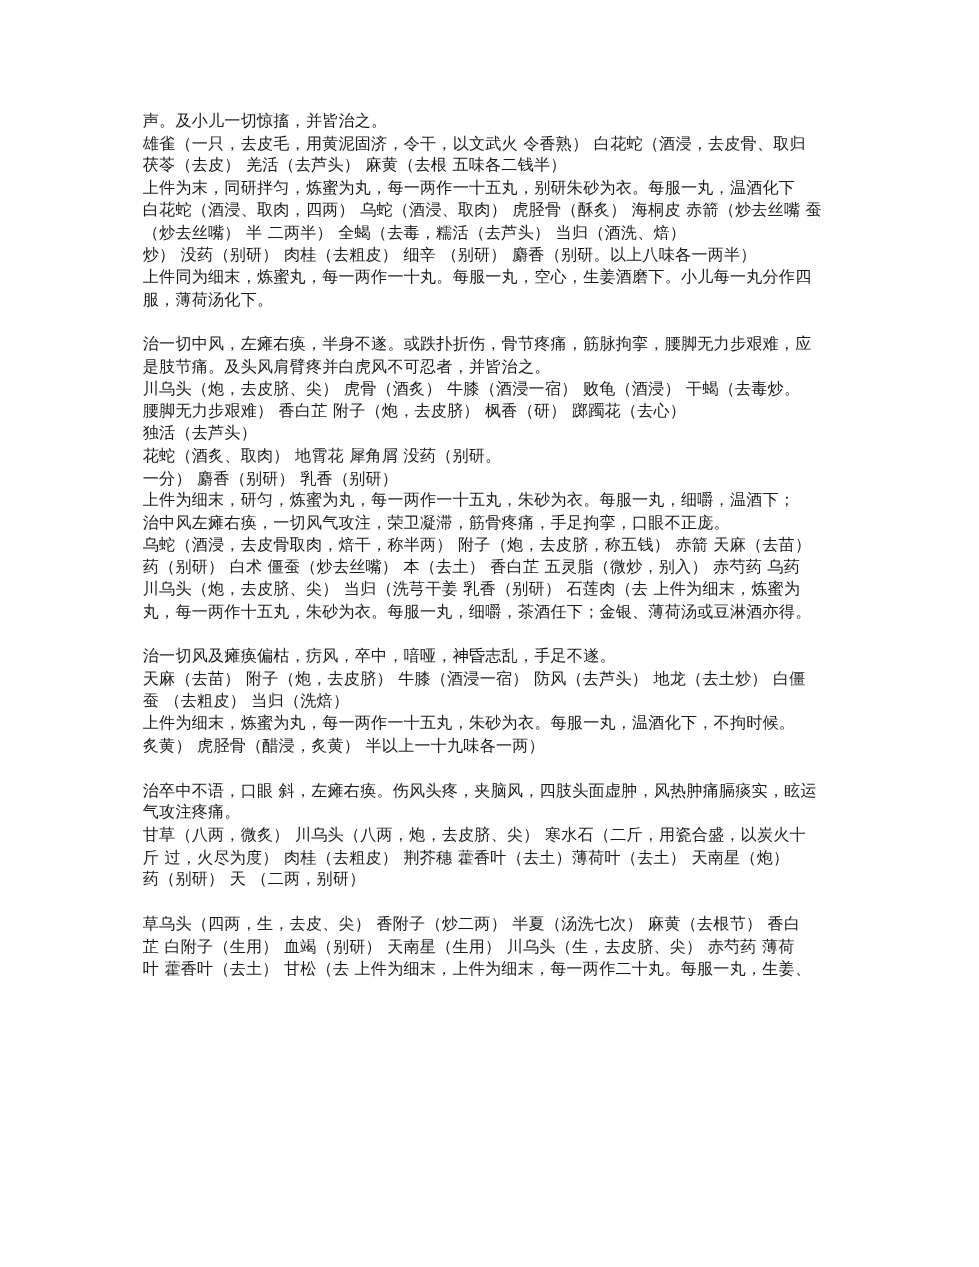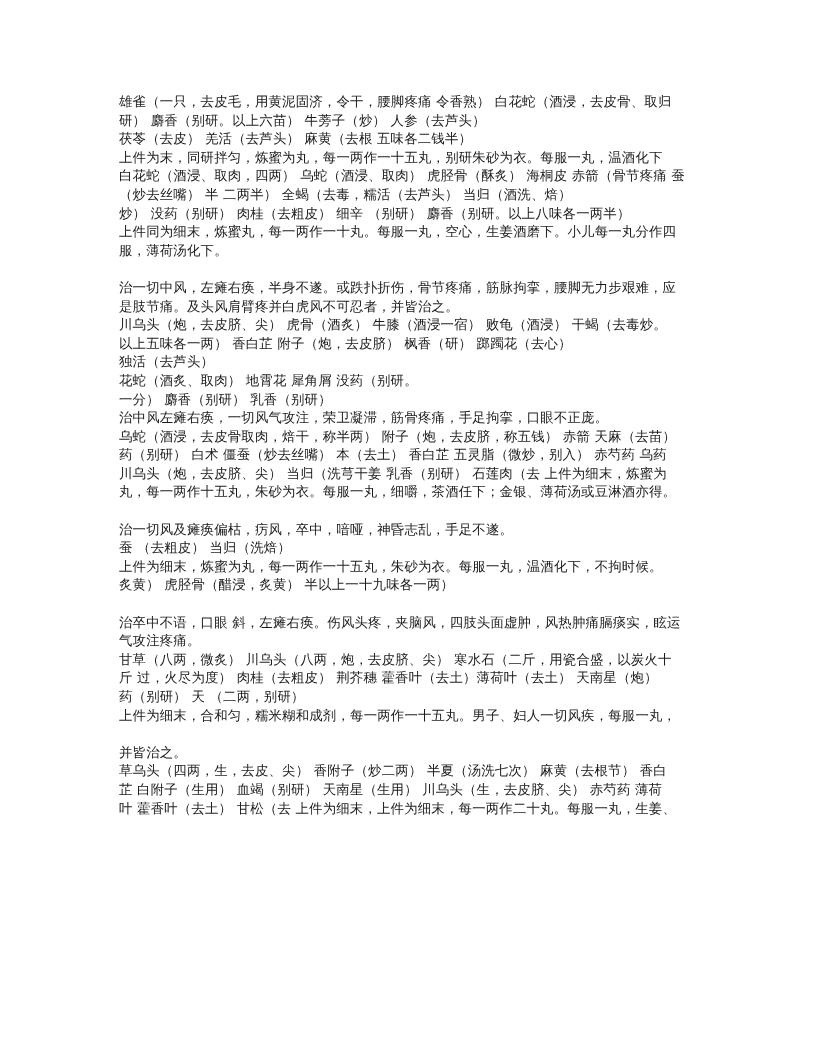--- a/index.html
+++ b/index.html
@@ -15,52 +15,52 @@
     color: #1a1a1a;
     letter-spacing: 0.2px;
   }
   .line { white-space: nowrap; height: 18.6px; }
   .gap { height: 18.6px; }
 </style>
 </head>
 <body>
 
 <div class="page" id="page">
-    <div class="line">雄雀（一只，去皮毛，用黄泥固济，令干，腰脚疼痛 令香熟） 白花蛇（酒浸，去皮骨、取归</div>
-    <div class="line">研） 麝香（别研。以上六苗） 牛蒡子（炒） 人参（去芦头）</div>
+    <div class="line">声。及小儿一切惊搐，并皆治之。</div>
+    <div class="line">雄雀（一只，去皮毛，用黄泥固济，令干，以文武火 令香熟） 白花蛇（酒浸，去皮骨、取归</div>
     <div class="line">茯苓（去皮） 羌活（去芦头） 麻黄（去根 五味各二钱半）</div>
     <div class="line">上件为末，同研拌匀，炼蜜为丸，每一两作一十五丸，别研朱砂为衣。每服一丸，温酒化下</div>
-    <div class="line">白花蛇（酒浸、取肉，四两） 乌蛇（酒浸、取肉） 虎胫骨（酥炙） 海桐皮 赤箭（骨节疼痛 蚕</div>
+    <div class="line">白花蛇（酒浸、取肉，四两） 乌蛇（酒浸、取肉） 虎胫骨（酥炙） 海桐皮 赤箭（炒去丝嘴 蚕</div>
     <div class="line">（炒去丝嘴） 半 二两半） 全蝎（去毒，糯活（去芦头） 当归（酒洗、焙）</div>
     <div class="line">炒） 没药（别研） 肉桂（去粗皮） 细辛 （别研） 麝香（别研。以上八味各一两半）</div>
     <div class="line">上件同为细末，炼蜜丸，每一两作一十丸。每服一丸，空心，生姜酒磨下。小儿每一丸分作四</div>
     <div class="line">服，薄荷汤化下。</div>
     <div class="gap"></div>
     <div class="line">治一切中风，左瘫右痪，半身不遂。或跌扑折伤，骨节疼痛，筋脉拘挛，腰脚无力步艰难，应</div>
     <div class="line">是肢节痛。及头风肩臂疼并白虎风不可忍者，并皆治之。</div>
     <div class="line">川乌头（炮，去皮脐、尖） 虎骨（酒炙） 牛膝（酒浸一宿） 败龟（酒浸） 干蝎（去毒炒。</div>
-    <div class="line">以上五味各一两） 香白芷 附子（炮，去皮脐） 枫香（研） 踯躅花（去心）</div>
+    <div class="line">腰脚无力步艰难） 香白芷 附子（炮，去皮脐） 枫香（研） 踯躅花（去心）</div>
     <div class="line">独活（去芦头）</div>
     <div class="line">花蛇（酒炙、取肉） 地霄花 犀角屑 没药（别研。</div>
     <div class="line">一分） 麝香（别研） 乳香（别研）</div>
+    <div class="line">上件为细末，研匀，炼蜜为丸，每一两作一十五丸，朱砂为衣。每服一丸，细嚼，温酒下；</div>
     <div class="line">治中风左瘫右痪，一切风气攻注，荣卫凝滞，筋骨疼痛，手足拘挛，口眼不正庞。</div>
     <div class="line">乌蛇（酒浸，去皮骨取肉，焙干，称半两） 附子（炮，去皮脐，称五钱） 赤箭 天麻（去苗）</div>
     <div class="line">药（别研） 白术 僵蚕（炒去丝嘴） 本（去土） 香白芷 五灵脂（微炒，别入） 赤芍药 乌药</div>
     <div class="line">川乌头（炮，去皮脐、尖） 当归（洗芎干姜 乳香（别研） 石莲肉（去 上件为细末，炼蜜为</div>
     <div class="line">丸，每一两作十五丸，朱砂为衣。每服一丸，细嚼，茶酒任下；金银、薄荷汤或豆淋酒亦得。</div>
     <div class="gap"></div>
     <div class="line">治一切风及瘫痪偏枯，疠风，卒中，喑哑，神昏志乱，手足不遂。</div>
+    <div class="line">天麻（去苗） 附子（炮，去皮脐） 牛膝（酒浸一宿） 防风（去芦头） 地龙（去土炒） 白僵</div>
     <div class="line">蚕 （去粗皮） 当归（洗焙）</div>
     <div class="line">上件为细末，炼蜜为丸，每一两作一十五丸，朱砂为衣。每服一丸，温酒化下，不拘时候。</div>
     <div class="line">炙黄） 虎胫骨（醋浸，炙黄） 半以上一十九味各一两）</div>
     <div class="gap"></div>
     <div class="line">治卒中不语，口眼 斜，左瘫右痪。伤风头疼，夹脑风，四肢头面虚肿，风热肿痛膈痰实，眩运</div>
     <div class="line">气攻注疼痛。</div>
     <div class="line">甘草（八两，微炙） 川乌头（八两，炮，去皮脐、尖） 寒水石（二斤，用瓷合盛，以炭火十</div>
     <div class="line">斤 过，火尽为度） 肉桂（去粗皮） 荆芥穗 藿香叶（去土）薄荷叶（去土） 天南星（炮）</div>
     <div class="line">药（别研） 天 （二两，别研）</div>
-    <div class="line">上件为细末，合和匀，糯米糊和成剂，每一两作一十五丸。男子、妇人一切风疾，每服一丸，</div>
     <div class="gap"></div>
-    <div class="line">并皆治之。</div>
     <div class="line">草乌头（四两，生，去皮、尖） 香附子（炒二两） 半夏（汤洗七次） 麻黄（去根节） 香白</div>
     <div class="line">芷 白附子（生用） 血竭（别研） 天南星（生用） 川乌头（生，去皮脐、尖） 赤芍药 薄荷</div>
     <div class="line">叶 藿香叶（去土） 甘松（去 上件为细末，上件为细末，每一两作二十丸。每服一丸，生姜、</div>
   </div>
 
 </body></html>

